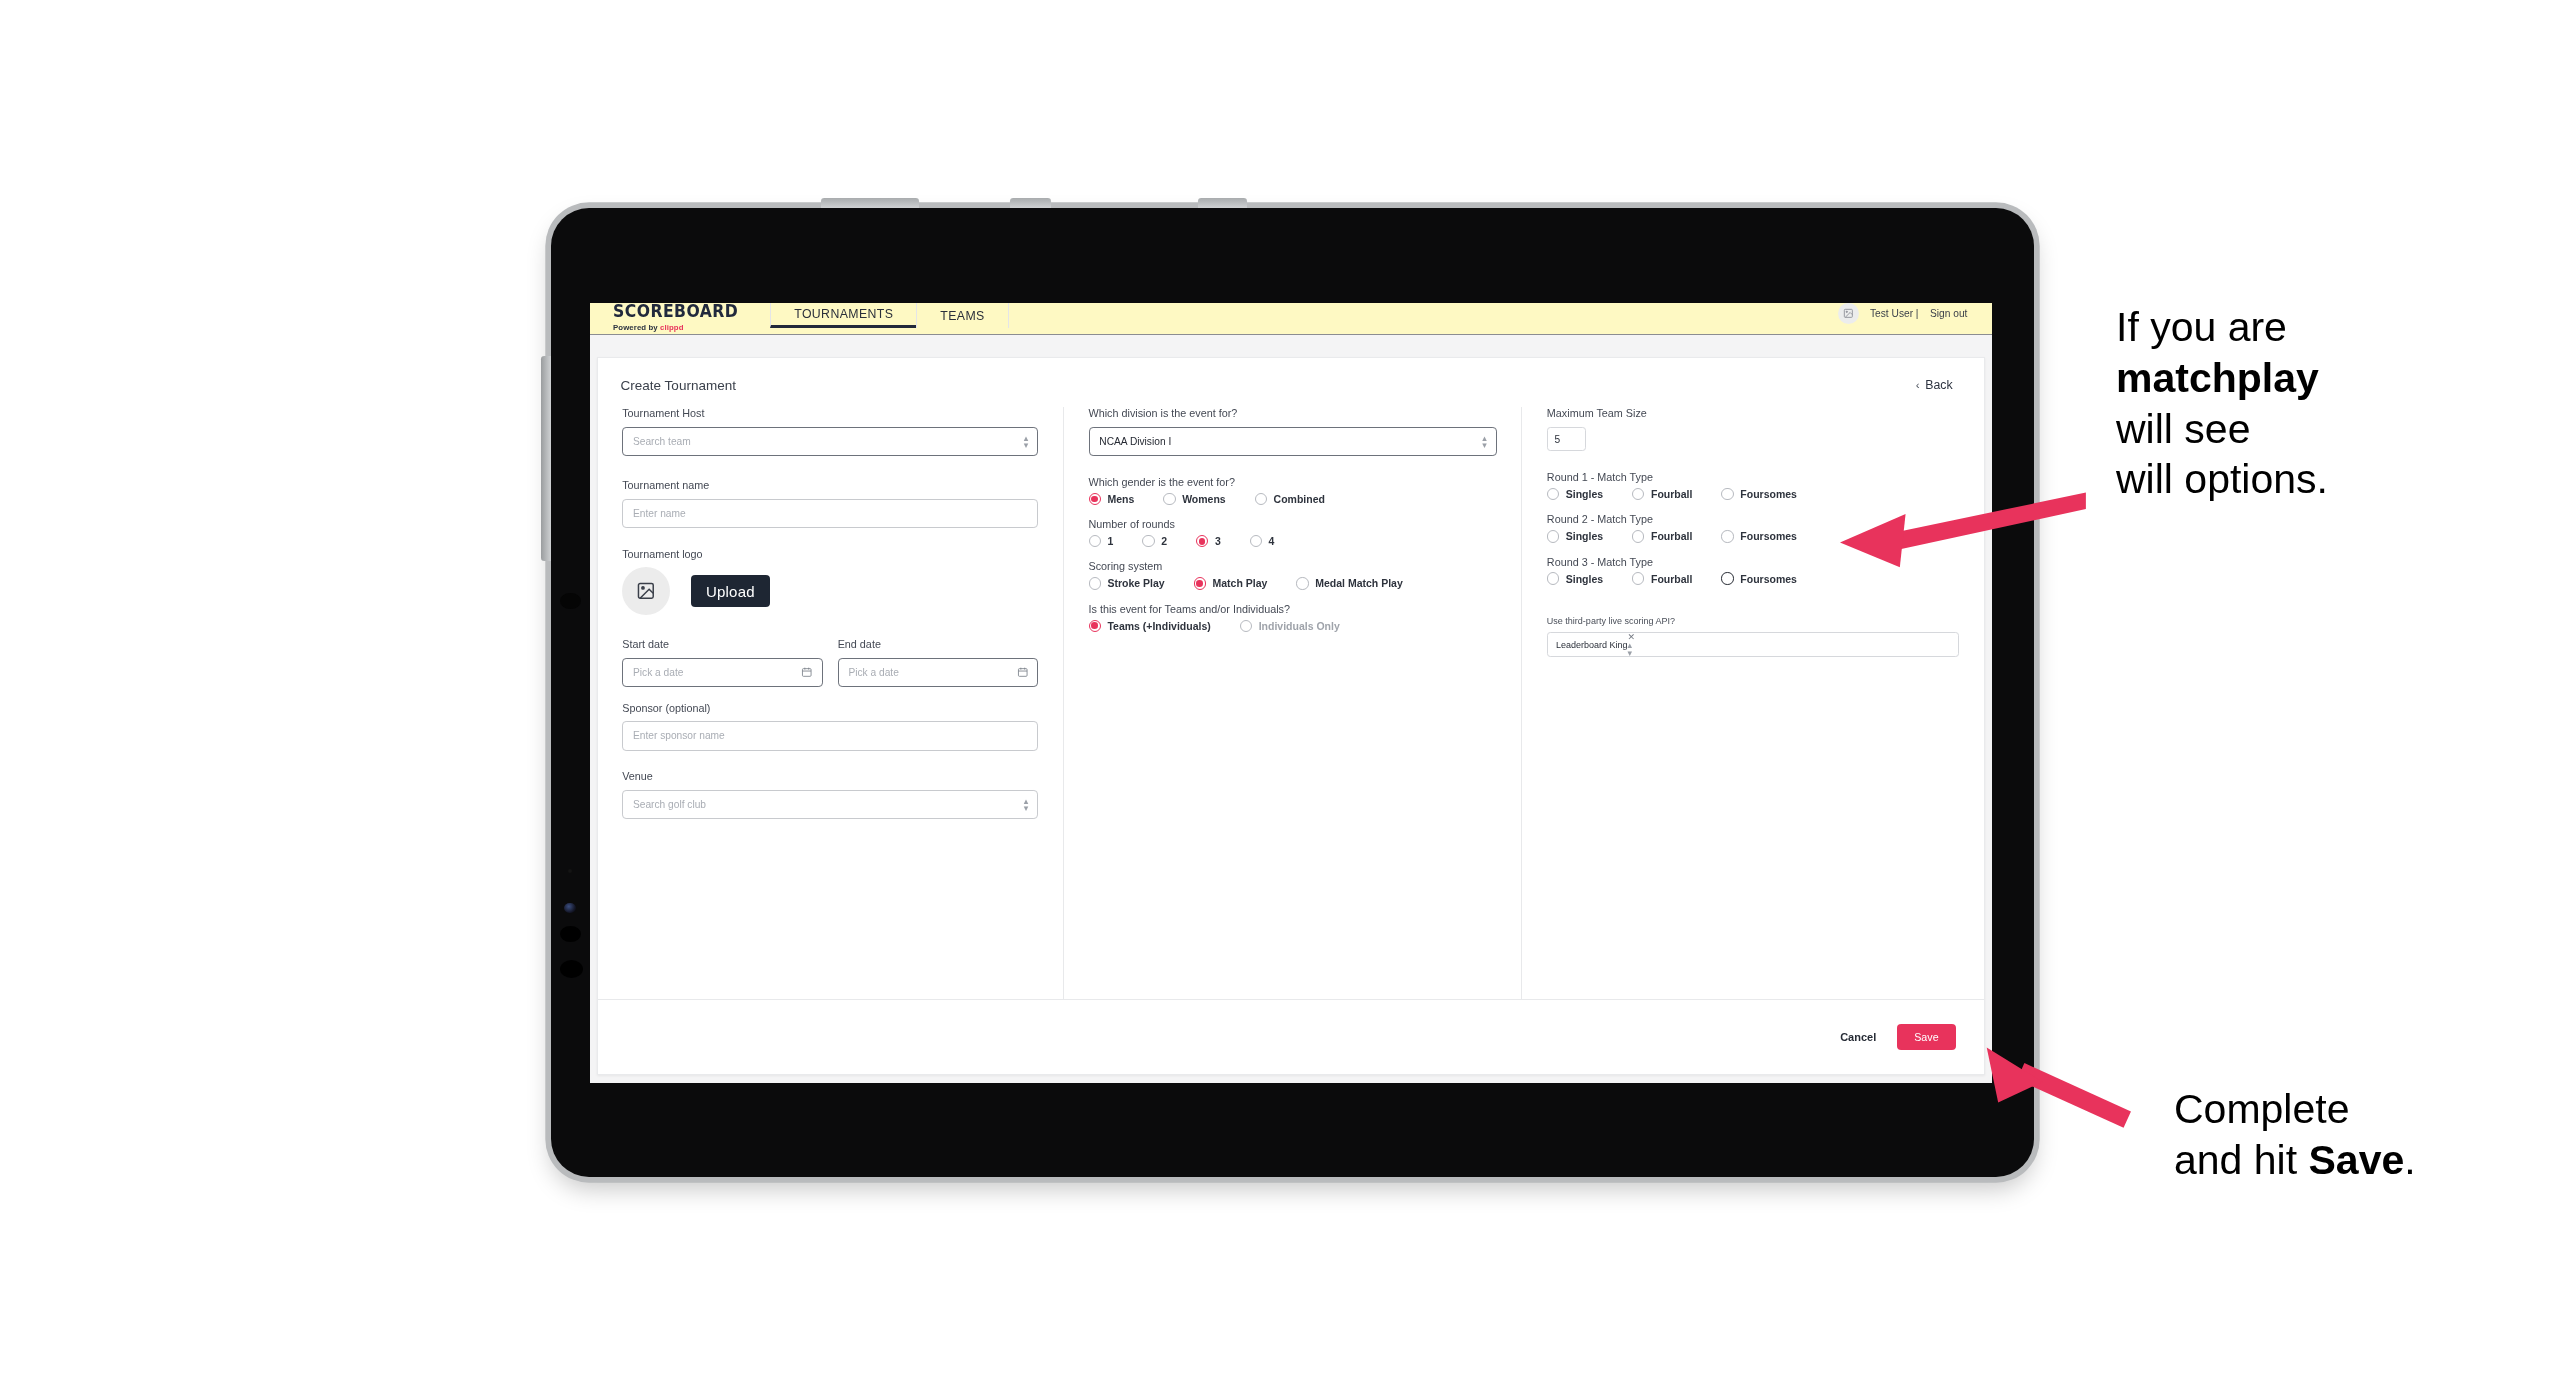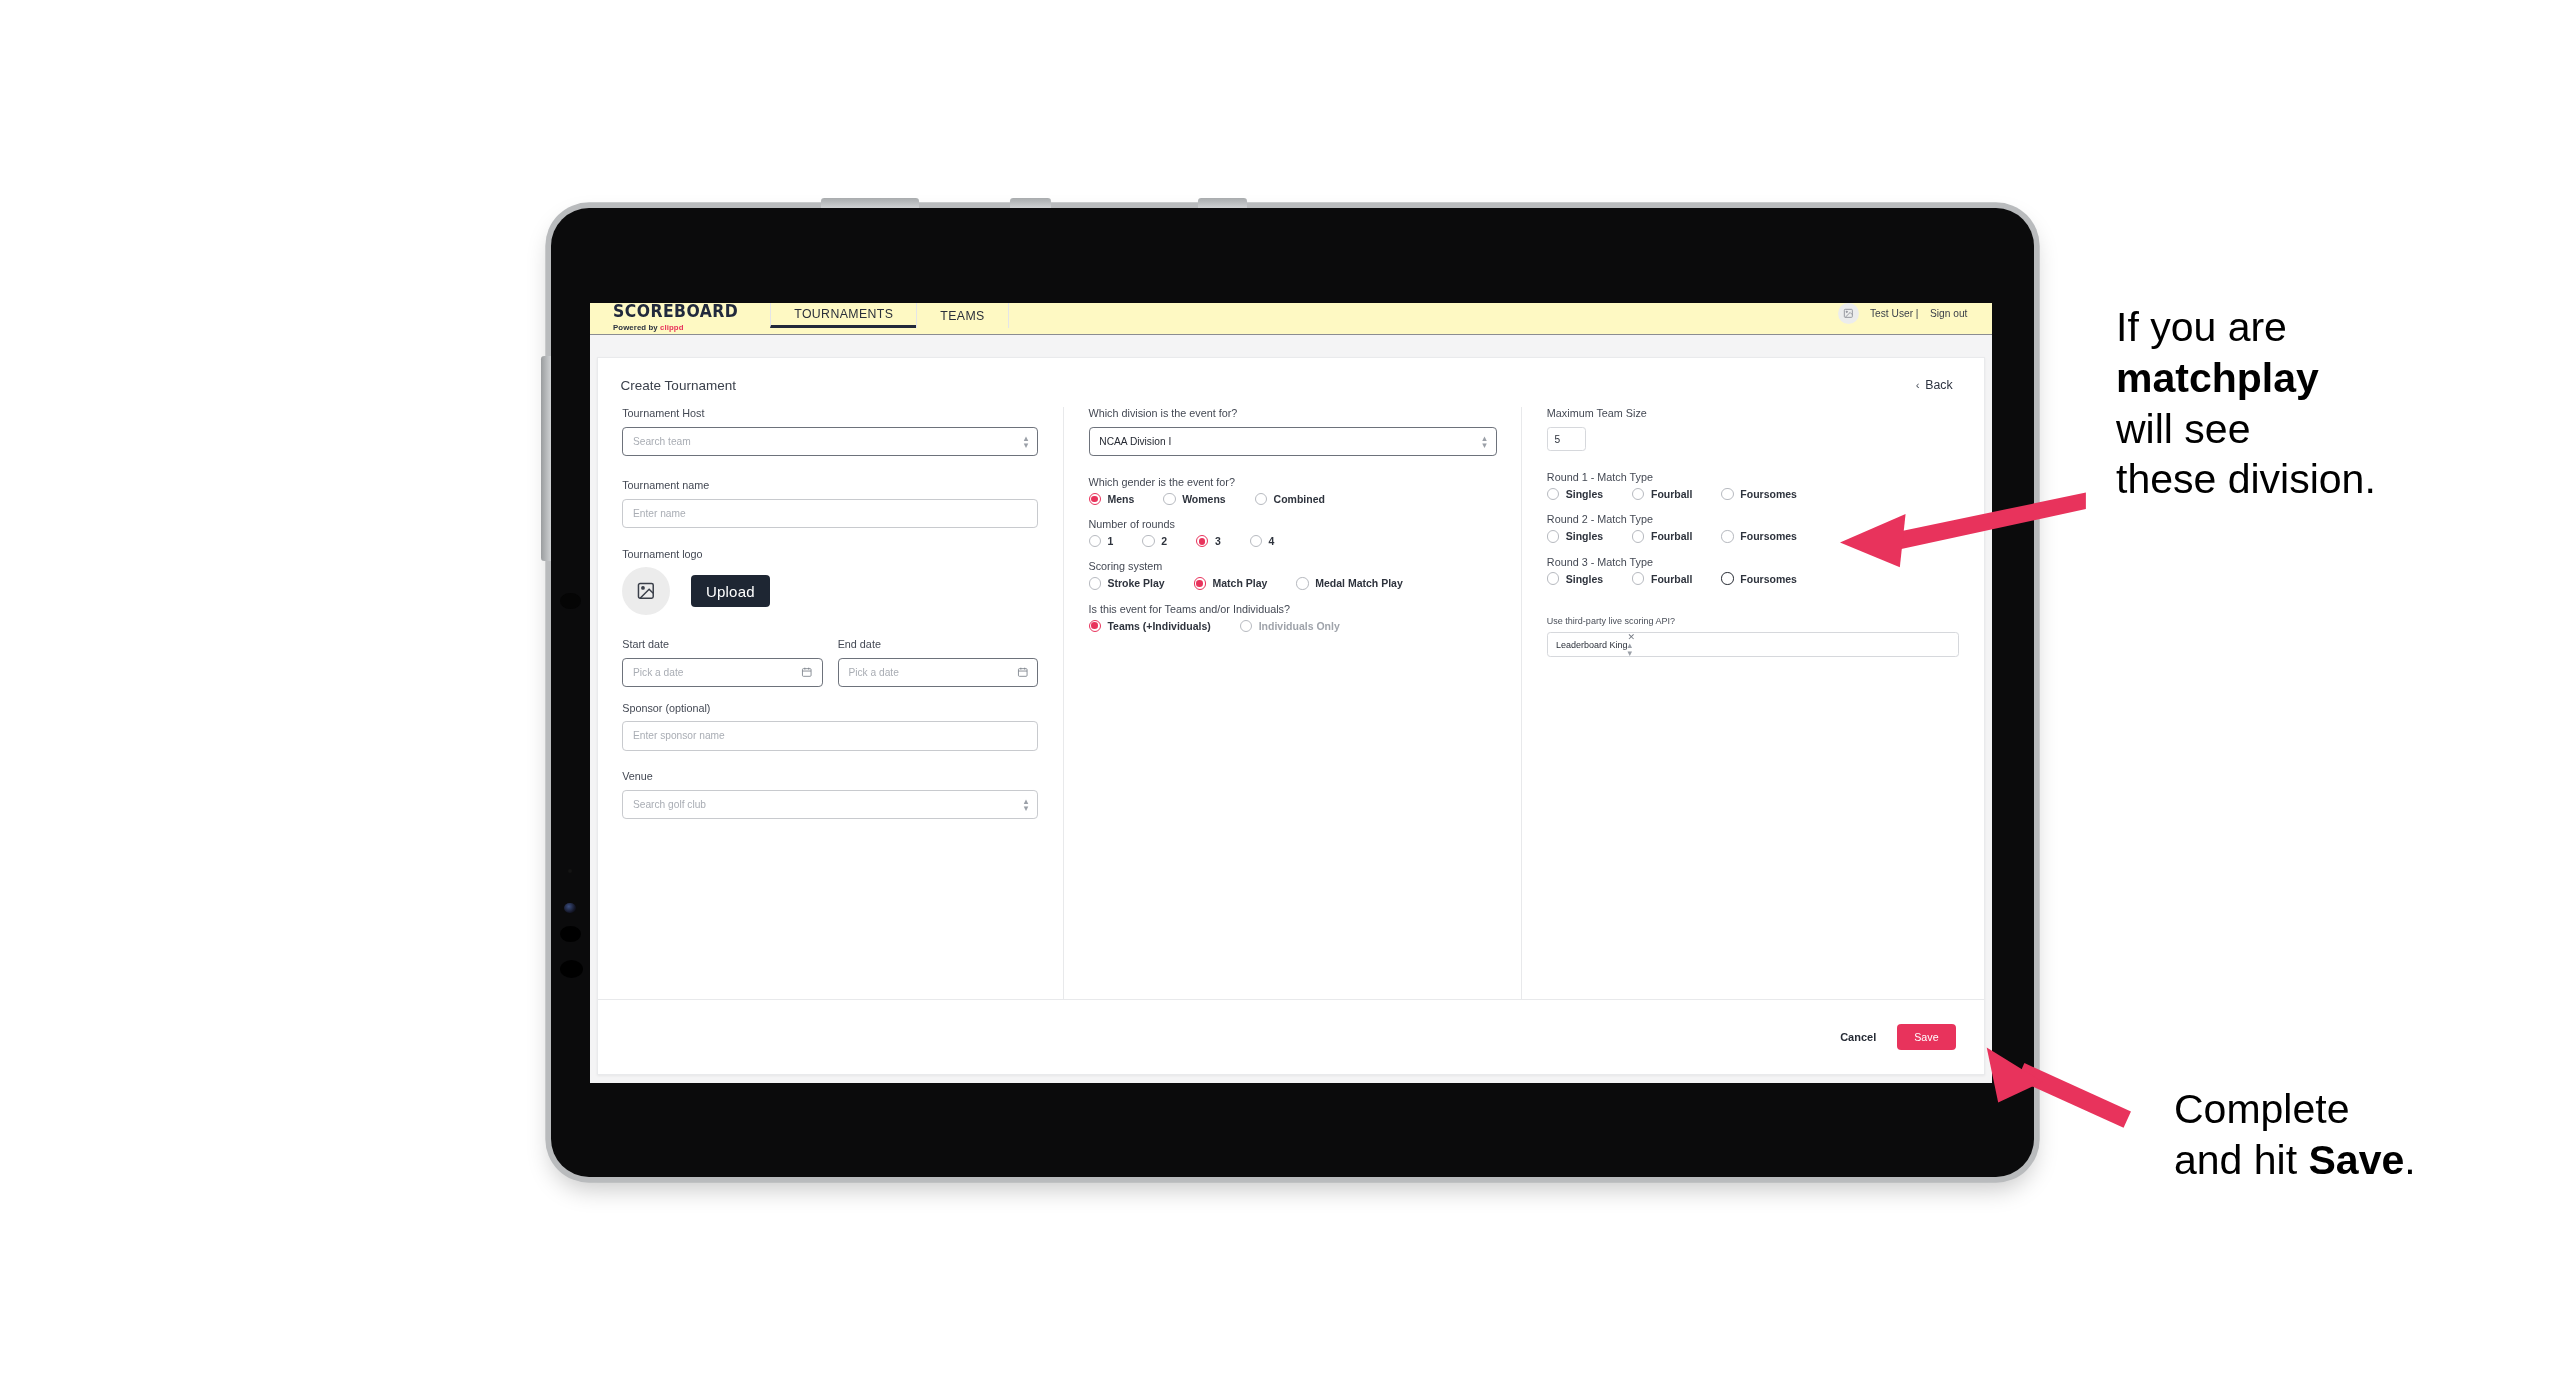--- a/index.html
+++ b/index.html
@@ -530,21 +530,21 @@
     <g>
       <path d="M2600 1356 L2470 1297 L2461 1317 L2591 1376 Z" fill="#e8335c"></path>
       <path d="M2424 1278 L2492 1320 L2438 1345 Z" fill="#e8335c"></path>
     </g>
   </svg>
 
   <div class="anno a1">
     <div>If you are</div>
     <div><b>matchplay</b></div>
     <div>will see</div>
-    <div>these division.</div>
+    <div>will options.</div>
   </div>
 
   <div class="anno a2">
     <div>Complete</div>
     <div><span>and hit </span><b>Save</b><span>.</span></div>
   </div>
 
 </div>
 
 

